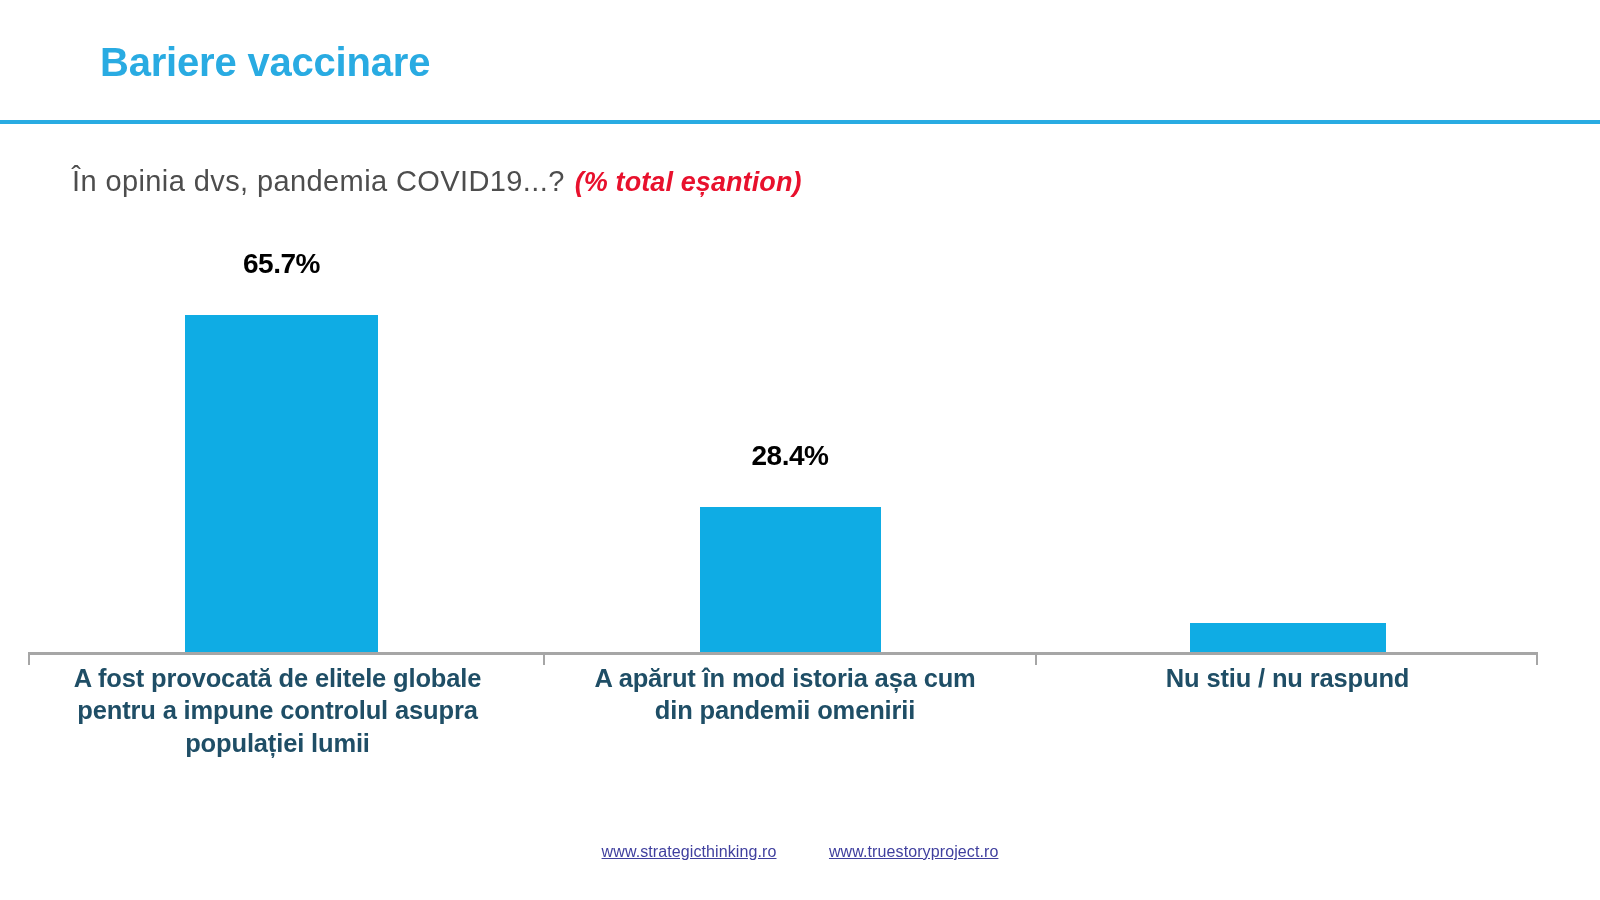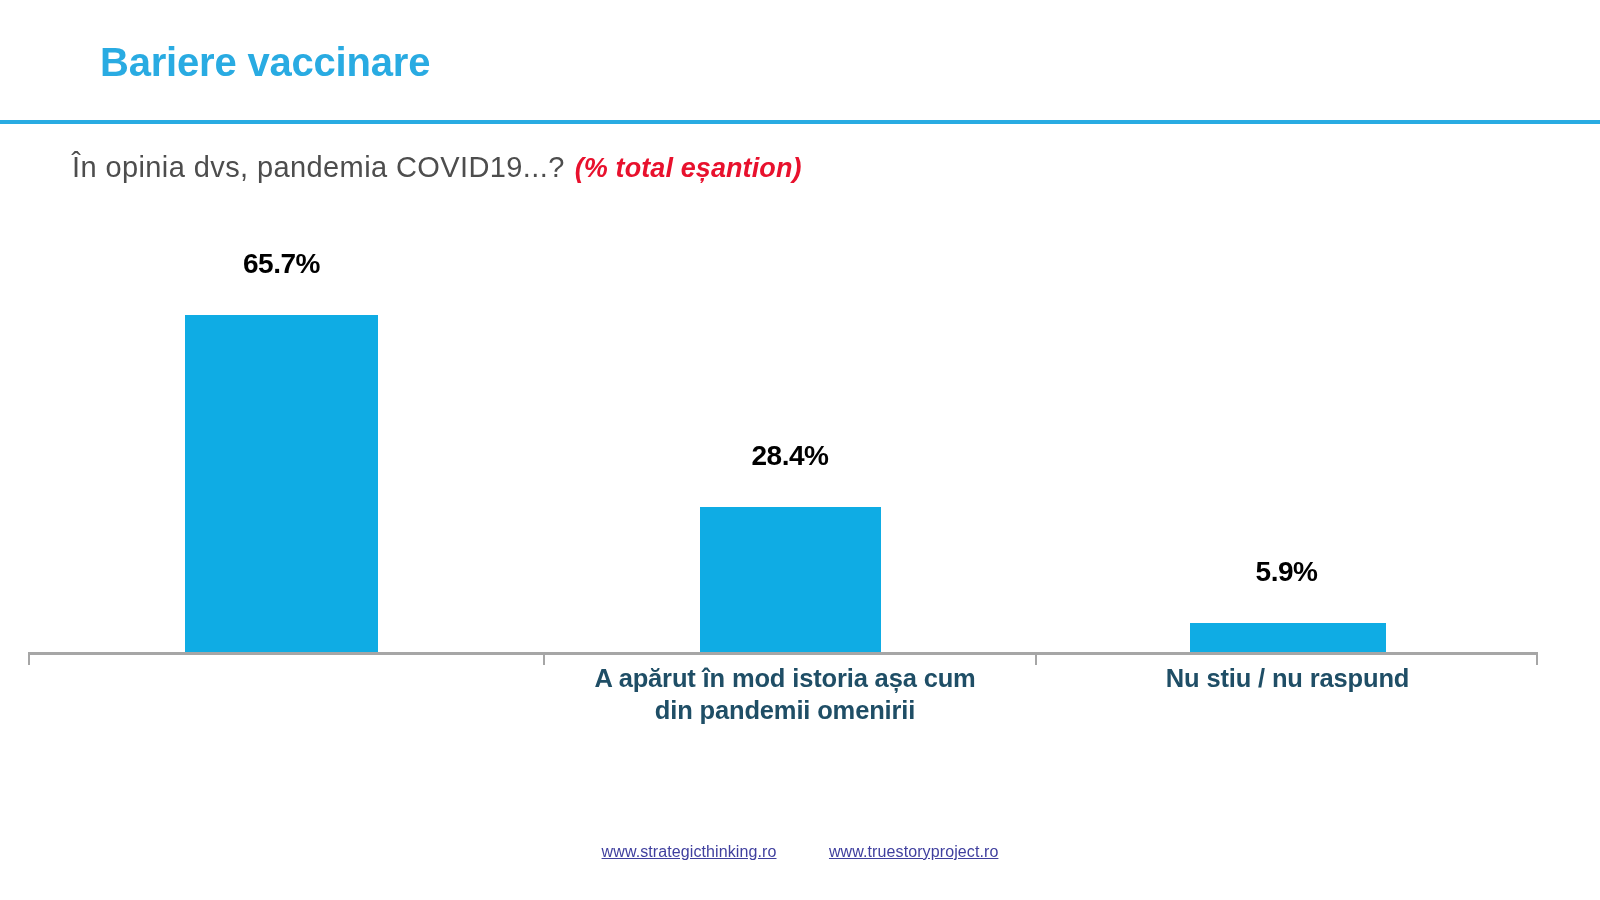--- a/index.html
+++ b/index.html
@@ -32,21 +32,21 @@
     top: 120px;
     width: 1600px;
     height: 4px;
     background: #29ABE2;
   }
 
   
   #question-line {
     position: absolute;
     left: 72px;
-    top: 153px;
+    top: 167px;
     white-space: nowrap;
     line-height: 1;
   }
   #question-text {
     font-size: 29px;
     color: #4D4D4D;
     letter-spacing: 0.4px;
   }
   #question-note {
     font-size: 27px;
@@ -131,32 +131,36 @@
 <div id="title-rule" style="background: rgb(41, 171, 226);"></div>
 
 <div id="question-line">
   <span id="question-text" style="color: rgb(77, 77, 77);">În opinia dvs, pandemia  COVID19...?</span><span id="question-note" style="color: rgb(232, 17, 45);">(% total eșantion)</span>
 </div>
 
 <div id="plot-area">
 
   <div class="bar-value" id="value-0" style="left: 185px; top: 248px; width: 193px; color: rgb(0, 0, 0);">65.7%</div>
   <div class="bar-value" id="value-1" style="left: 690px; top: 440px; width: 200px; color: rgb(0, 0, 0);">28.4%</div>
-  <div class="bar-value" id="value-2" style="left: 1188px; top: 556px; width: 197px; color: rgb(0, 0, 0);">5.9%</div>
 
   <div class="bar" id="bar-0" style="left: 185px; top: 315px; width: 193px; height: 338px; background: rgb(15, 172, 228);"></div>
   <div class="bar" id="bar-1" style="left: 700px; top: 507px; width: 181px; height: 146px; background: rgb(15, 172, 228);"></div>
   <div class="bar" id="bar-2" style="left: 1190px; top: 623px; width: 196px; height: 30px; background: rgb(15, 172, 228);"></div>
 
   <div id="axis-line"></div>
   <div class="axis-tick" style="left:28px;"></div>
   <div class="axis-tick" style="left:543px;"></div>
   <div class="axis-tick" style="left:1035px;"></div>
   <div class="axis-tick" style="left:1536px;"></div>
 
+  <div class="cat-label" id="cat-0" style="left: 20px; top: 662px; width: 515px; color: rgb(31, 78, 102);">
+    <div>A fost provocată de elitele globale</div>
+    <div>pentru a impune controlul asupra</div>
+    <div>populației lumii</div>
+  </div>
 
   <div class="cat-label" id="cat-1" style="left: 535px; top: 662px; width: 500px; color: rgb(31, 78, 102);">
     <div>A apărut în mod istoria așa cum</div>
     <div>din pandemii omenirii</div>
   </div>
 
   <div class="cat-label" id="cat-2" style="left: 1040px; top: 662px; width: 495px; color: rgb(31, 78, 102);">
     <div>Nu stiu / nu raspund</div>
   </div>
 

